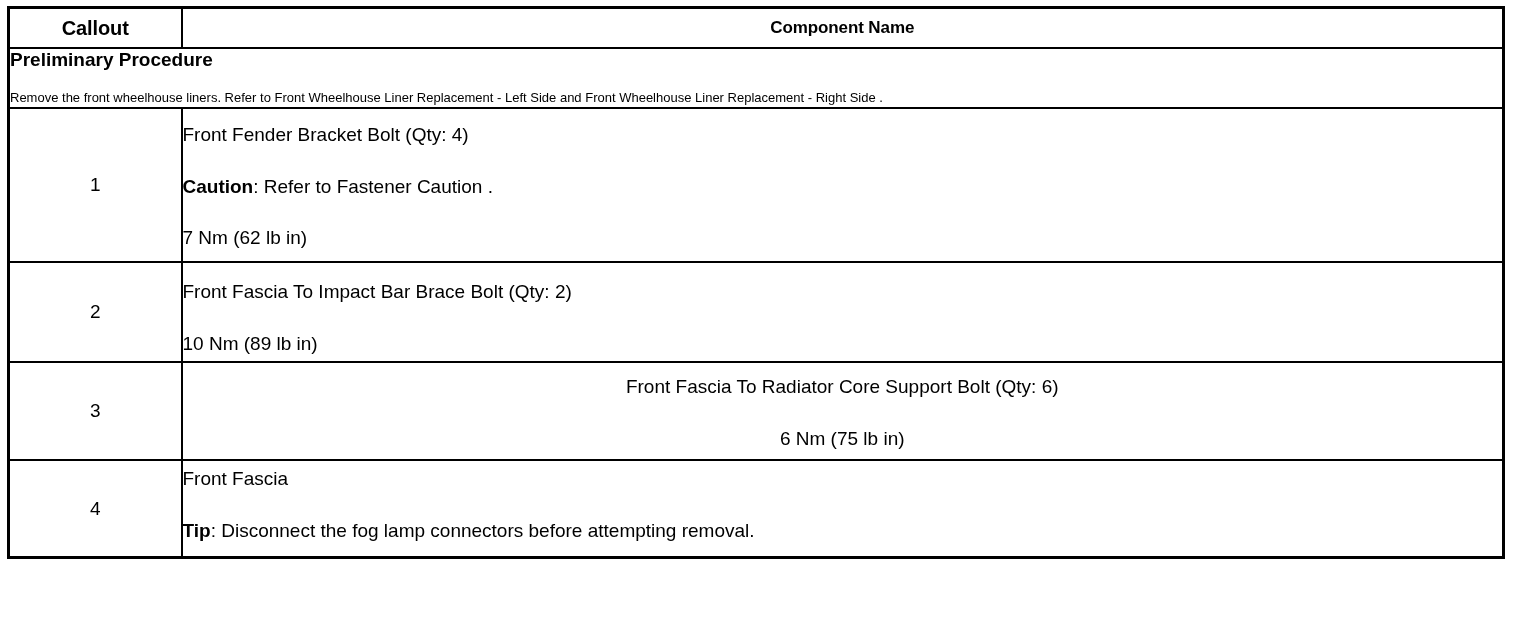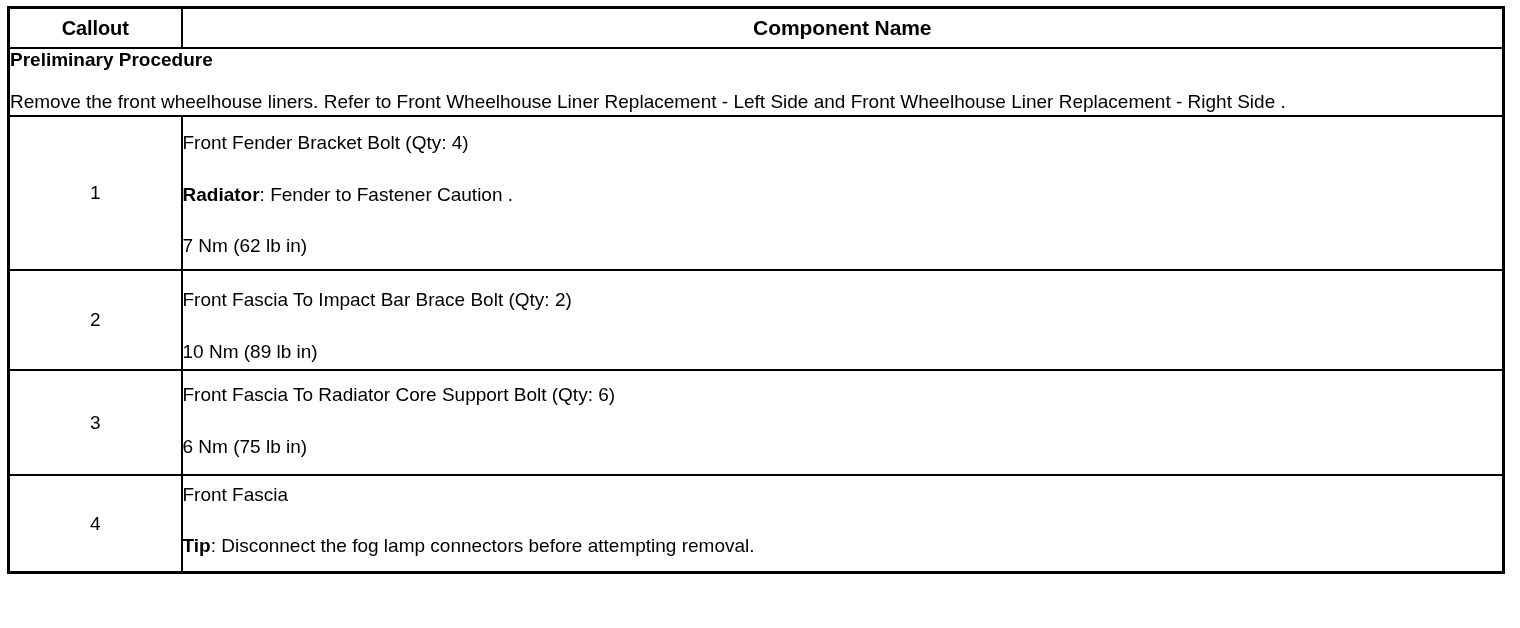--- a/index.html
+++ b/index.html
@@ -48,35 +48,35 @@
 
   
   .header-row th {
     height: 38px;
     text-align: center;
     font-weight: bold;
     font-size: 20px;
     letter-spacing: -0.1px;
   }
   .header-row th.head-callout { font-size: 20px; }
-  .header-row th.head-name    { font-size: 21px; }
+  .header-row th.head-name    { font-size: 17px; }
 
   
   .prelim-cell {
     padding: 9px 8px 12px 8px;
     vertical-align: top;
   }
   .prelim-title {
     font-weight: bold;
     font-size: 19px;
     line-height: 1.18;
     margin: 0 8px 18px 0;
   }
   .prelim-body {
-    font-size: 19px;
+    font-size: 13px;
     line-height: 1.35;
     margin: 0;
     padding-right: 6px;
   }
 
   
   .callout-cell {
     text-align: center;
     font-size: 19px;
     vertical-align: middle;
@@ -99,21 +99,21 @@
 
   .bold { font-weight: bold; }
 
   .torque {
     font-weight: normal;
   }
 
   
   .row-1 .name-cell { padding-top: 14px; padding-bottom: 10px; }
   .row-2 .name-cell { padding-top: 12px; padding-bottom: 0; }
-  .row-3 .name-cell { padding-top: 12px; padding-bottom: 15px; }
+  .row-3 .name-cell { padding-top: 12px; padding-bottom: 8px; text-align: center; }
   .row-4 .name-cell { padding-top: 4px; padding-bottom: 10px; }
 
   .row-1 { height: 151px; }
   .row-2 { height: 100px; }
   .row-3 { height: 94px; }
   .row-4 { height: 97px; }
 </style>
 </head>
 <body>
 
@@ -138,21 +138,21 @@
         <td class="prelim-cell" colspan="2">
           <p class="prelim-title">Preliminary Procedure</p>
           <p class="prelim-body">Remove the front wheelhouse liners. Refer to Front Wheelhouse Liner Replacement - Left Side and Front Wheelhouse Liner Replacement - Right Side .</p>
         </td>
       </tr>
 
       <tr class="row-1">
         <td class="callout-cell">1</td>
         <td class="name-cell">
           <p class="line">Front Fender Bracket Bolt (Qty: 4)</p>
-          <p class="line"><span class="bold">Radiator</span><span>: Fender to Fastener Caution .</span></p>
+          <p class="line"><span class="bold">Caution</span><span>: Refer to Fastener Caution .</span></p>
           <p class="line torque">7 Nm (62 lb in)</p>
         </td>
       </tr>
 
       <tr class="row-2">
         <td class="callout-cell">2</td>
         <td class="name-cell">
           <p class="line">Front Fascia To Impact Bar Brace Bolt (Qty: 2)</p>
           <p class="line torque">10 Nm (89 lb in)</p>
         </td>

